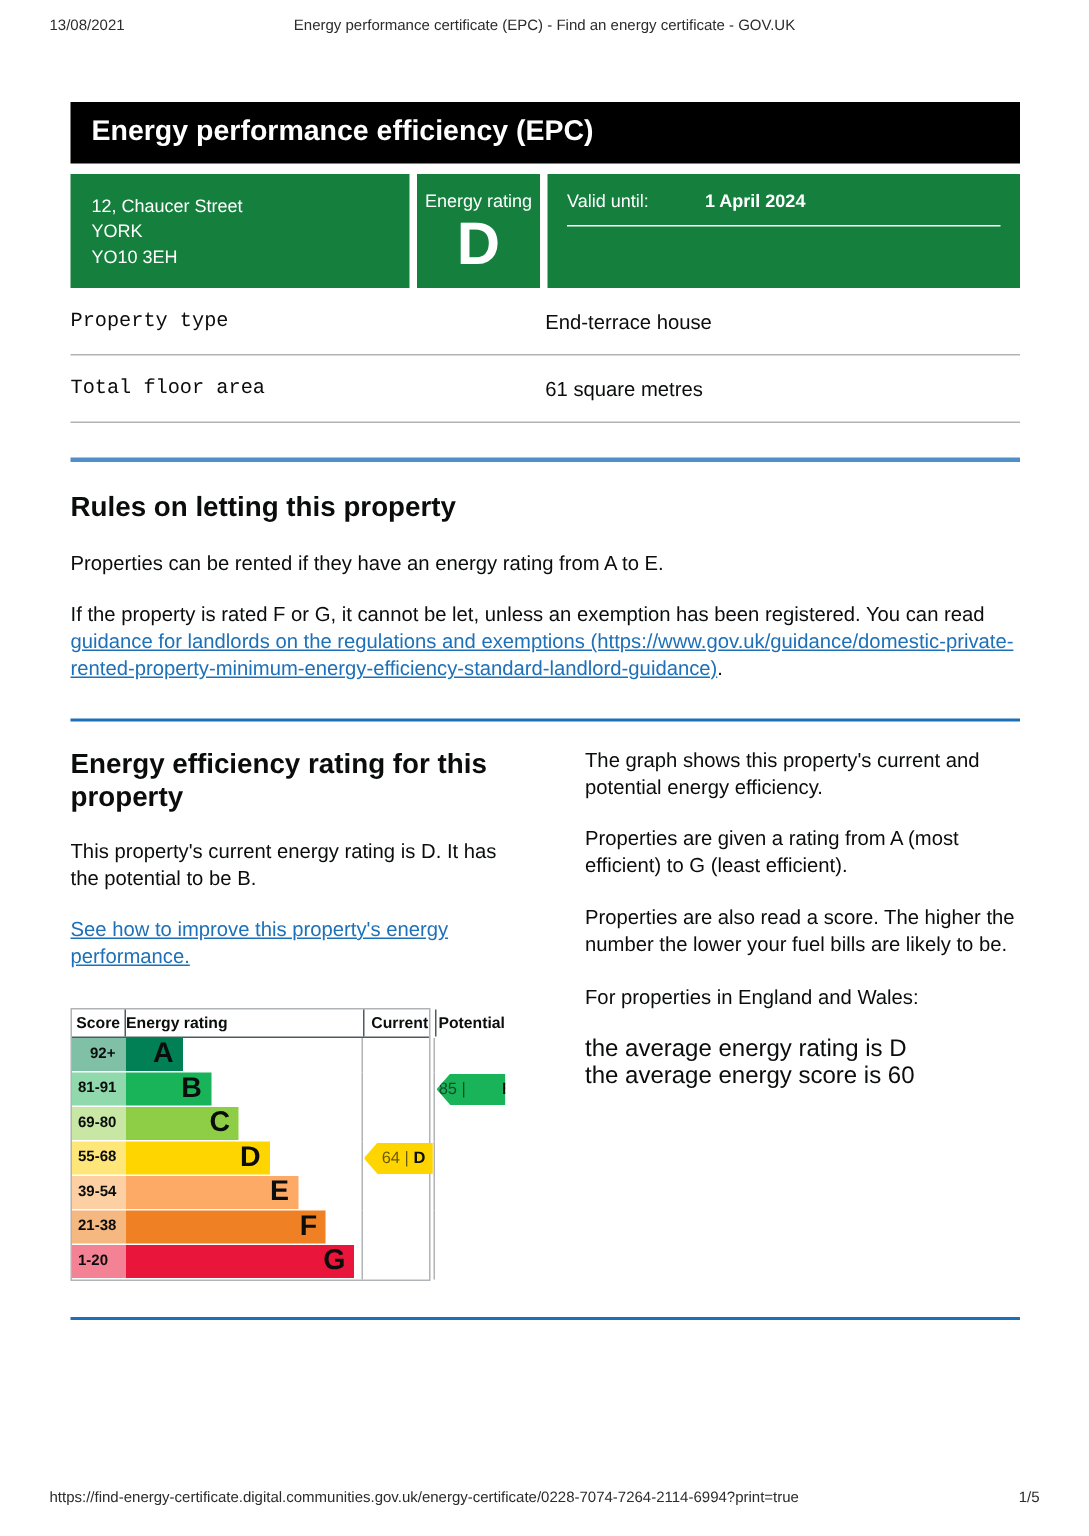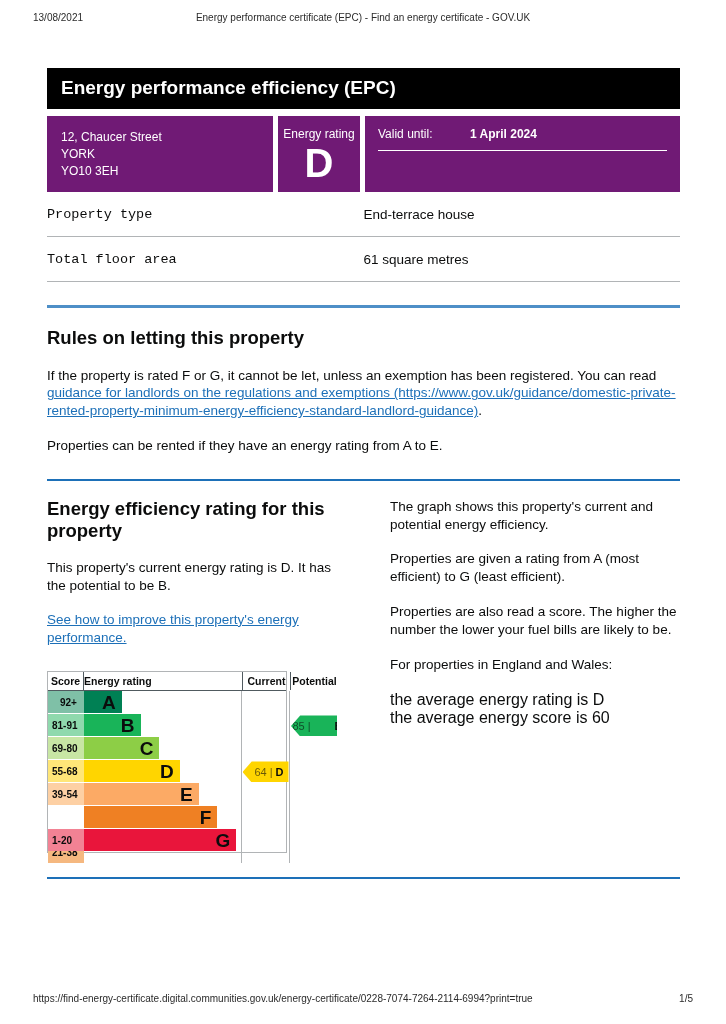--- a/index.html
+++ b/index.html
@@ -11,21 +11,21 @@
   .ph-date { position:absolute; left:0; top:0; }
   .ph-title { position:absolute; left:50%; transform:translateX(-50%); white-space:nowrap; }
   .print-footer { position:absolute; top:993px; left:33px; right:33px; font-size:10px; color:#2b2b2b;
                   display:flex; justify-content:space-between; }
 
   .content { position:absolute; top:68px; left:47px; width:633px; }
 
   .banner { background:#000; color:#fff; font-size:19px; font-weight:bold; padding:9px 14px 10px; }
 
   .summary { display:flex; gap:5px; margin-top:7px; }
-  .panel { background:#701a75; color:#fff; }
+  .panel { background:#15803d; color:#fff; }
   .panel-address { flex:0 0 226px; padding:13px 14px; font-size:12px; line-height:1.4; }
   .panel-rating { flex:0 0 82px; text-align:center; padding-top:11px; font-size:12px; }
   .rating-letter { font-size:40px; font-weight:bold; line-height:1.05; margin-top:1px; }
   .panel-validity { flex:1; padding:11px 13px 10px; font-size:12px; }
   .validity-row { display:flex; }
   .validity-label { width:92px; flex:0 0 92px; }
   .validity-value { font-weight:bold; }
   .validity-hr { border:none; border-top:1px solid #fff; margin:9px 0 10px; }
   .cert-row { display:flex; }
   .cert-value { font-weight:bold; margin-left:2px; }
@@ -105,22 +105,22 @@
     <div>End-terrace house</div>
   </div>
   <div class="detail-row">
     <div class="detail-label">Total floor area</div>
     <div>61 square metres</div>
   </div>
 
   <hr class="break-thick">
 
   <h2 class="section-heading">Rules on letting this property</h2>
+  <p class="body">Properties can be rented if they have an energy rating from A to E.</p>
   <p class="body"><span>If the property is rated F or G, it cannot be let, unless an exemption has been registered. You can read </span><a href="#" class="link">guidance for landlords on the regulations and exemptions (https://www.gov.uk/guidance/domestic-private-rented-property-minimum-energy-efficiency-standard-landlord-guidance)</a><span>.</span></p>
-  <p class="body">Properties can be rented if they have an energy rating from A to E.</p>
 
   <hr class="break-thin">
 
   <div class="two-col">
     <div class="col-left">
       <h2 class="section-heading">Energy efficiency rating for this property</h2>
       <p class="body">This property's current energy rating is D. It has the potential to be B.</p>
       <a href="#" class="link link-block">See how to improve this property's energy performance.</a>
 
       <div class="epc-chart">
@@ -185,21 +185,21 @@
               <div class="epc-score" style="background: rgb(253, 208, 164);">39-54</div>
               <div class="epc-barcell">
                 <div class="epc-bar" style="background: rgb(252, 170, 101); width: 73%;">
                   <span class="epc-letter">E</span>
                 </div>
               </div>
               <div class="epc-cell-current"></div>
               <div class="epc-cell-potential"></div>
             </div>
             <div class="epc-row">
-              <div class="epc-score" style="background: rgb(245, 184, 128); margin-top: 35px;">21-38</div>
+              <div class="epc-score" style="background: rgb(245, 184, 128);">21-38</div>
               <div class="epc-barcell">
                 <div class="epc-bar" style="background: rgb(239, 128, 35); width: 85%;">
                   <span class="epc-letter">F</span>
                 </div>
               </div>
               <div class="epc-cell-current"></div>
               <div class="epc-cell-potential"></div>
             </div>
             <div class="epc-row">
               <div class="epc-score" style="background: rgb(242, 130, 148);">1-20</div>

